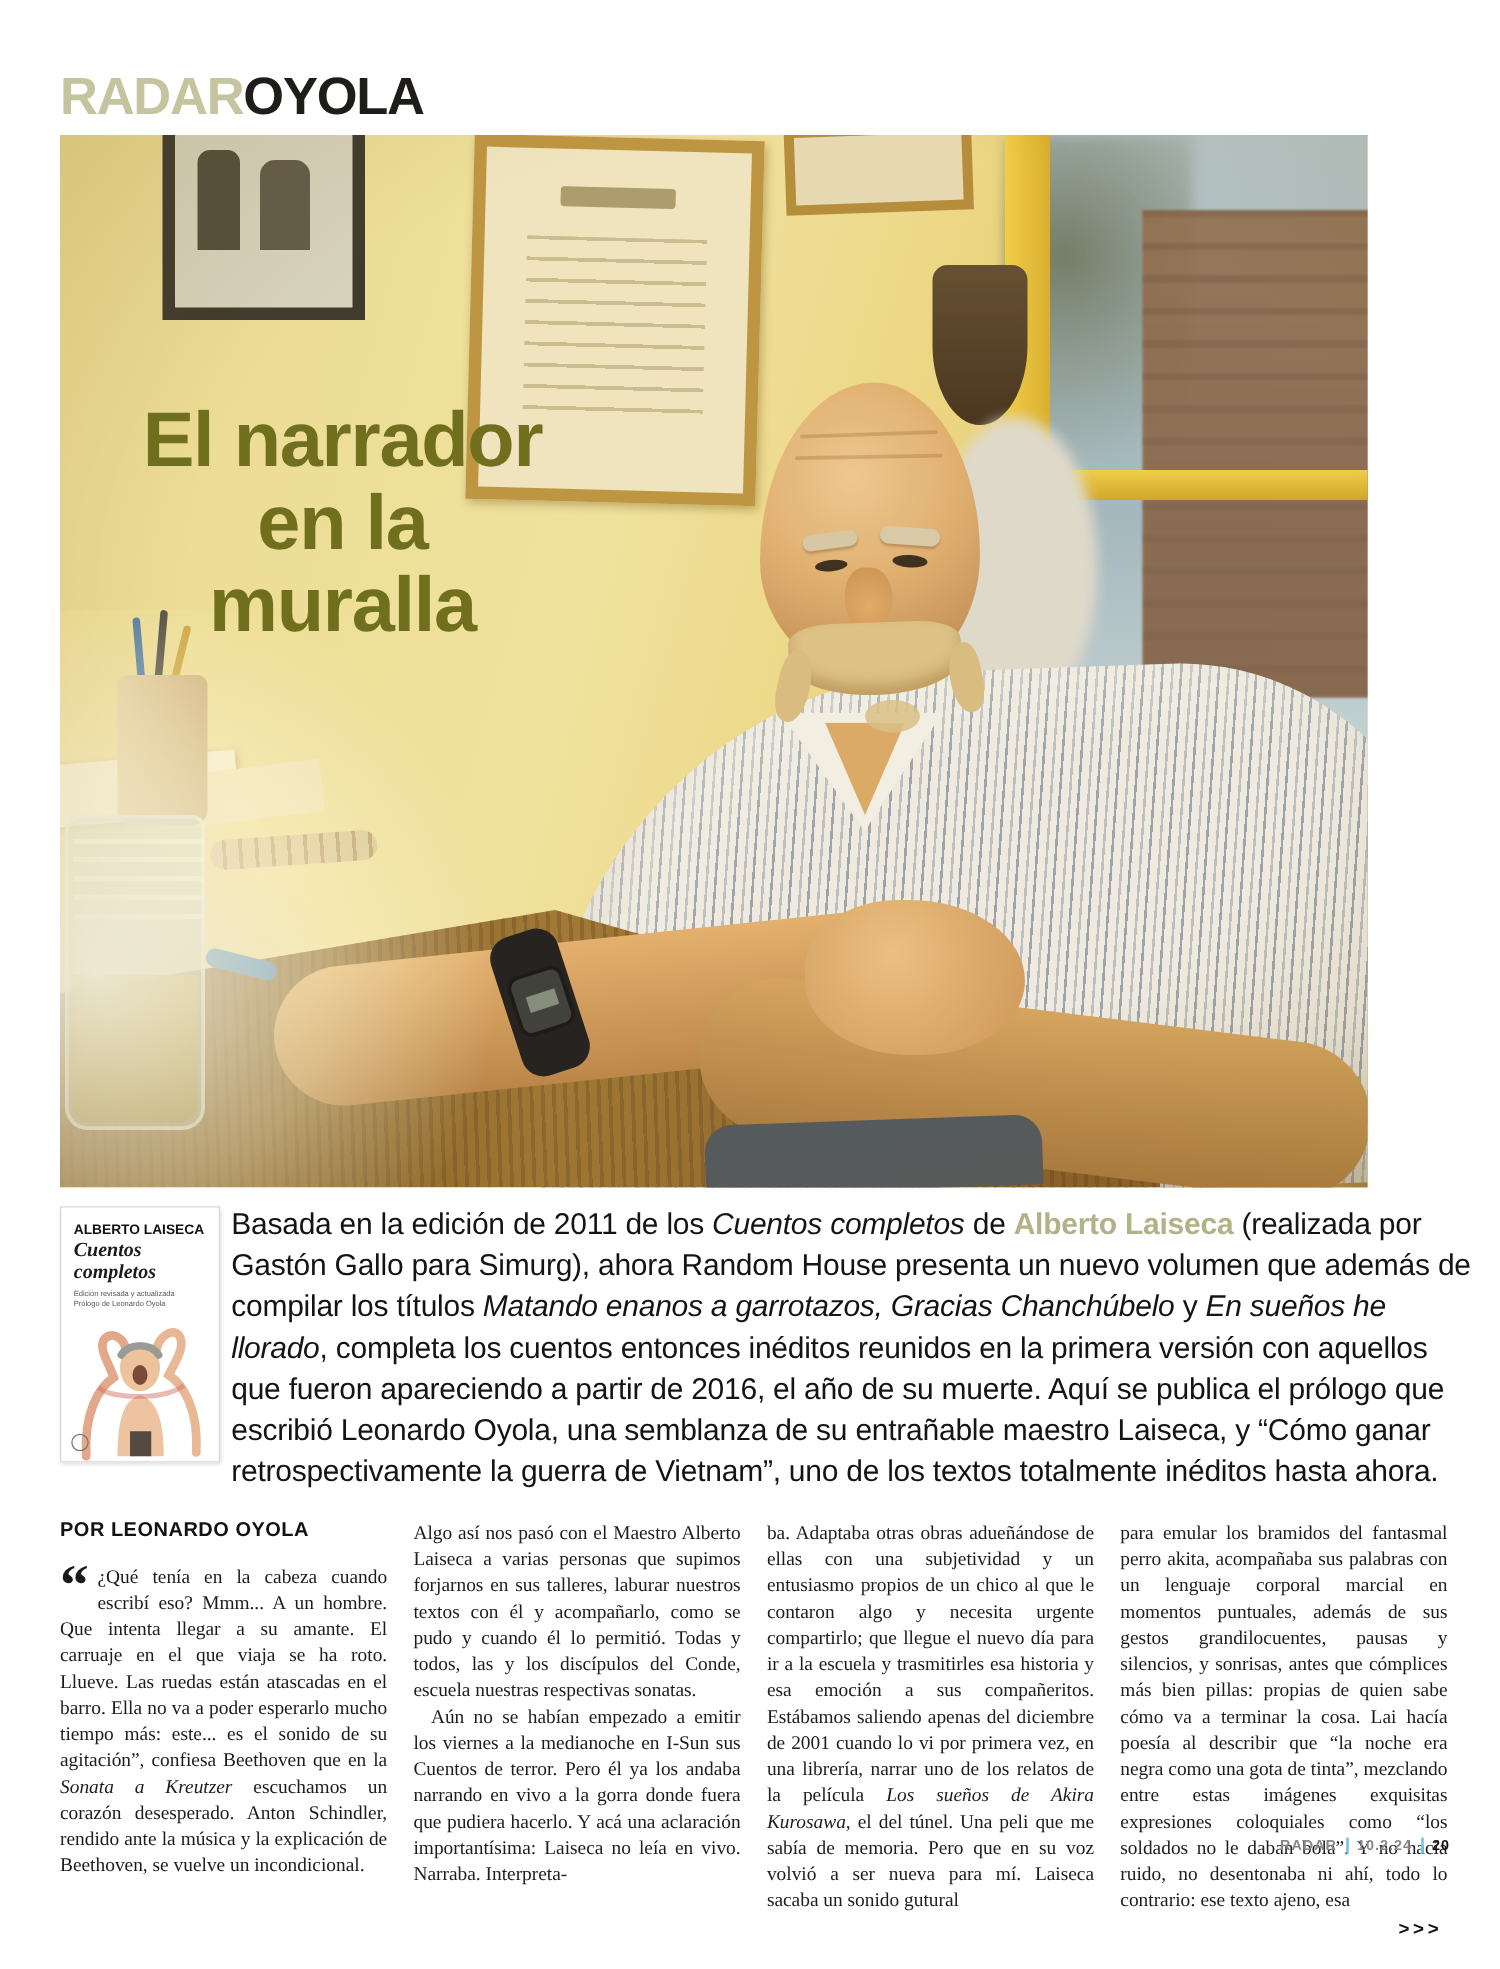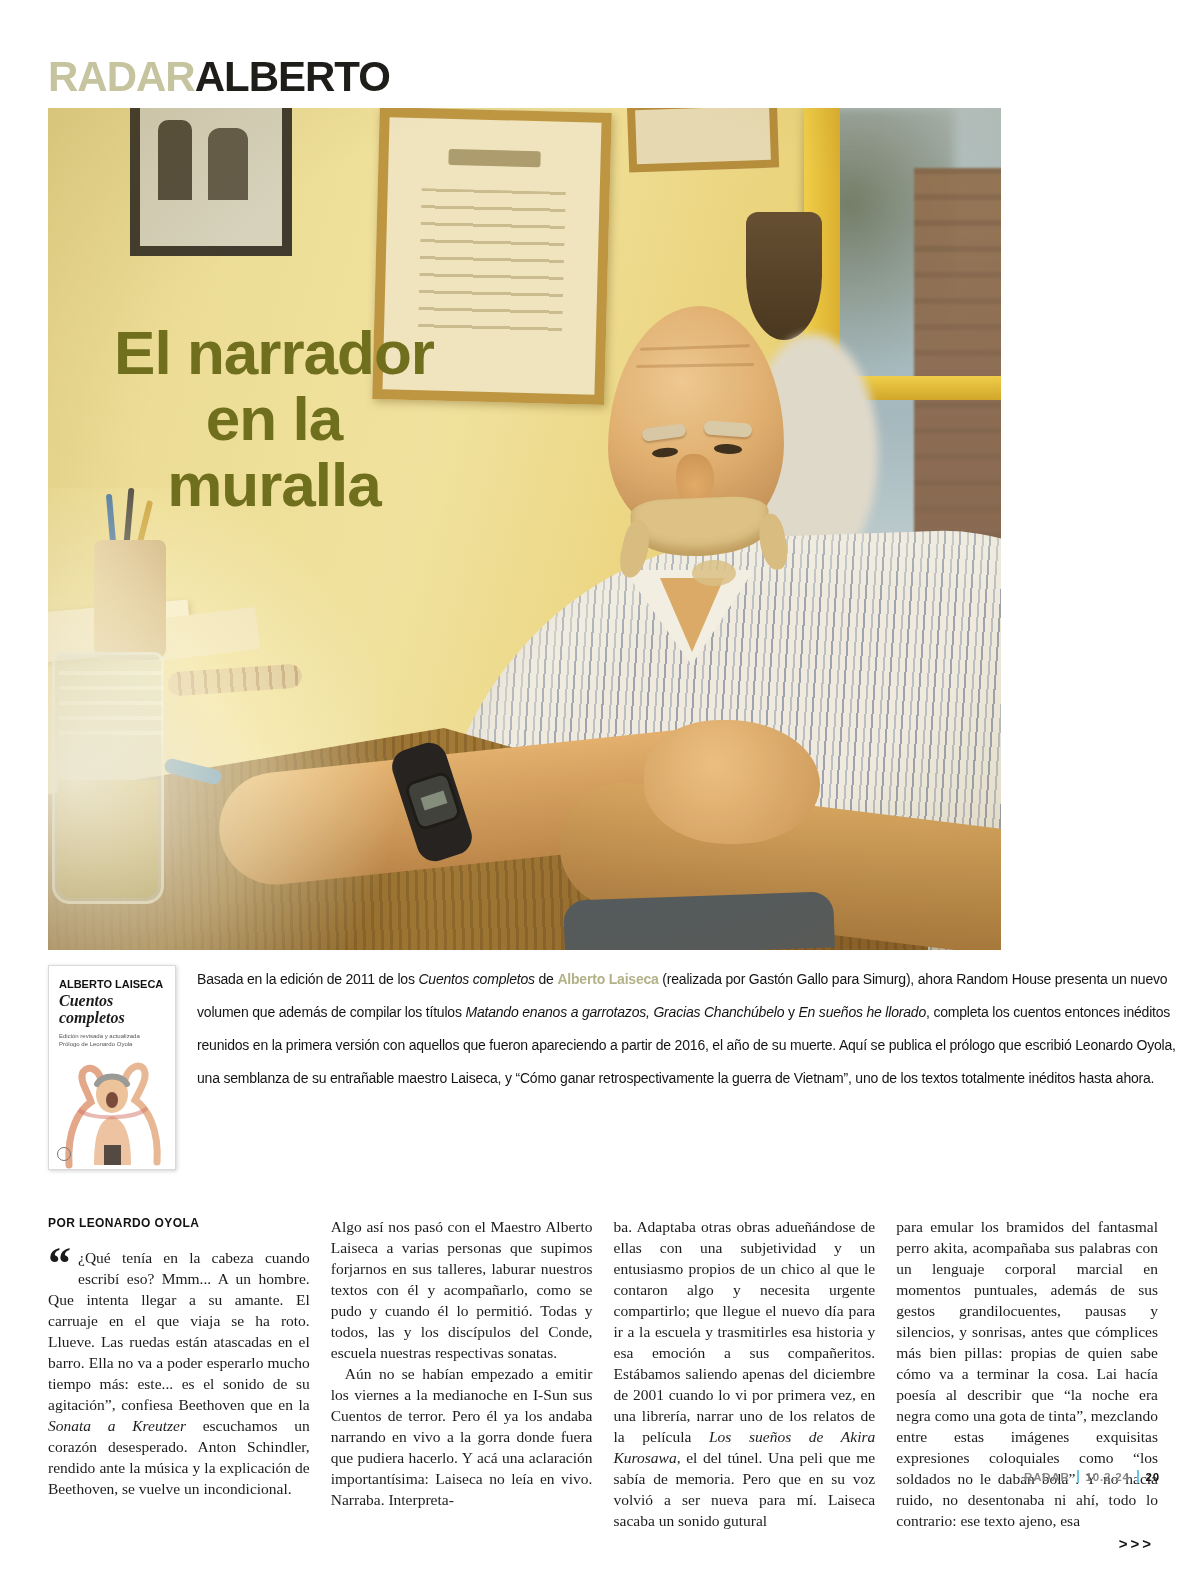--- a/index.html
+++ b/index.html
@@ -6,21 +6,21 @@
   html,body { background:#ffffff; }
   body { width:1200px; font-family:"Liberation Sans", sans-serif; }
   .page { position:relative; width:1200px; height:1575px; background:#fff; overflow:hidden; }
 
   
   .masthead { position:absolute; left:48px; top:56px; font-size:42px; font-weight:800; letter-spacing:-1px; line-height:1; }
   .masthead .m1 { color:#c5c49e; }
   .masthead .m2 { color:#1f1d1a; }
 
   
-  .photo { position:absolute; left:48px; top:108px; width:953px; height:842px; overflow:hidden; background:#ecdd92; }
+  .photo { position:absolute; left:48px; top:108px; width:1046px; height:842px; overflow:hidden; background:#ecdd92; }
   .photo * { position:absolute; }
   .wall { inset:0;
     background:
       radial-gradient(ellipse 430px 340px at 12% 102%, rgba(255,253,240,.95) 0%, rgba(255,248,214,.6) 35%, rgba(240,220,140,0) 72%),
       linear-gradient(105deg,#eadb94 0%,#f0e4a4 40%,#e9d074 72%,#e2c35c 100%); }
   .window-glass { left:756px; top:0; width:354px; height:678px;
     background:linear-gradient(180deg,#b4c7d3 0%,#9fb7c5 45%,#cbdce4 80%,#d8e6ec 100%); }
   .foliage { left:0; top:0; width:150px; height:320px; background:radial-gradient(circle at 30% 30%, #5f6b57 0%, rgba(95,107,87,0) 70%); filter:blur(5px); opacity:.85; }
   .brick { left:110px; top:60px; width:214px; height:390px; background:
       repeating-linear-gradient(180deg, rgba(110,80,60,.5) 0 6px, rgba(0,0,0,0) 6px 26px),
@@ -107,42 +107,42 @@
 
   
   .lede { position:absolute; left:48px; top:963px; width:1128px; }
   .cover { position:absolute; left:0; top:2px; width:128px; height:205px; background:#ffffff; border:1px solid #d9d9d9; box-shadow:1px 1px 4px rgba(0,0,0,.18); overflow:hidden; }
   .cover-author { position:absolute; left:10px; top:12px; font-size:11px; font-weight:800; color:#111; letter-spacing:0; }
   .cover-title { position:absolute; left:10px; top:26px; width:90px; font-family:"Liberation Serif", serif; font-style:italic; font-weight:700; font-size:16px; line-height:17px; color:#1a1a1a; }
   .cover-note { position:absolute; left:10px; font-size:6px; color:#555; line-height:8px; }
   .n1 { top:66px; } .n2 { top:74px; }
   .cover-logo { position:absolute; left:8px; bottom:8px; width:14px; height:14px; border:1px solid #777; border-radius:50%; }
   .cover-art { position:absolute; left:0; top:84px; width:128px; height:121px; }
-  .intro { position:absolute; left:149px; top:0; width:992px; font-size:14px; line-height:33px; letter-spacing:-.2px; color:#141414; }
+  .intro { position:absolute; left:137px; top:0; width:992px; font-size:24px; line-height:33px; letter-spacing:-.2px; color:#141414; }
 
   
   .columns { position:absolute; left:48px; top:1216px; width:1110px; display:grid; grid-template-columns:repeat(4,1fr); column-gap:21px; }
-  .byline { font-size:12px; font-weight:700; letter-spacing:.4px; color:#121212; margin-bottom:17px; }
+  .byline { font-size:16px; font-weight:700; letter-spacing:.4px; color:#121212; margin-bottom:17px; }
   .col p { font-family:"Liberation Serif", serif; font-size:15.5px; line-height:21px; text-align:justify; color:#1c1c1c; hyphens:auto; -webkit-hyphens:auto; }
   .col p + p { text-indent:14px; }
   .bigquote { float:left; font-family:"Liberation Serif", serif; font-weight:700; font-size:46px; line-height:30px; margin:2px 7px 0 0; color:#1a1a1a; }
   .more { text-align:right; font-weight:800; font-size:15px; letter-spacing:3px; color:#111; margin-top:4px; padding-right:4px; }
 
   
   .footer { position:absolute; right:40px; top:1470px; display:flex; align-items:center; font-size:11.5px; font-weight:700; color:#878787; letter-spacing:.8px; }
   .footer .sep { display:inline-block; width:2px; height:13px; background:#6ec4e4; margin:0 7px; }
   .footer .pg { color:#111; }
 </style>
 </head>
 <body>
 
 <div class="page">
 
   <div class="masthead">
-    <span class="m1">RADAR</span><span class="m2">ALBERTO</span>
+    <span class="m1">RADAR</span><span class="m2">OYOLA</span>
   </div>
 
   <div class="photo">
     <div class="wall"></div>
     <div class="window-glass">
       <div class="foliage"></div>
       <div class="brick"></div>
     </div>
     <div class="sash-v"></div>
     <div class="sash-h"></div>

